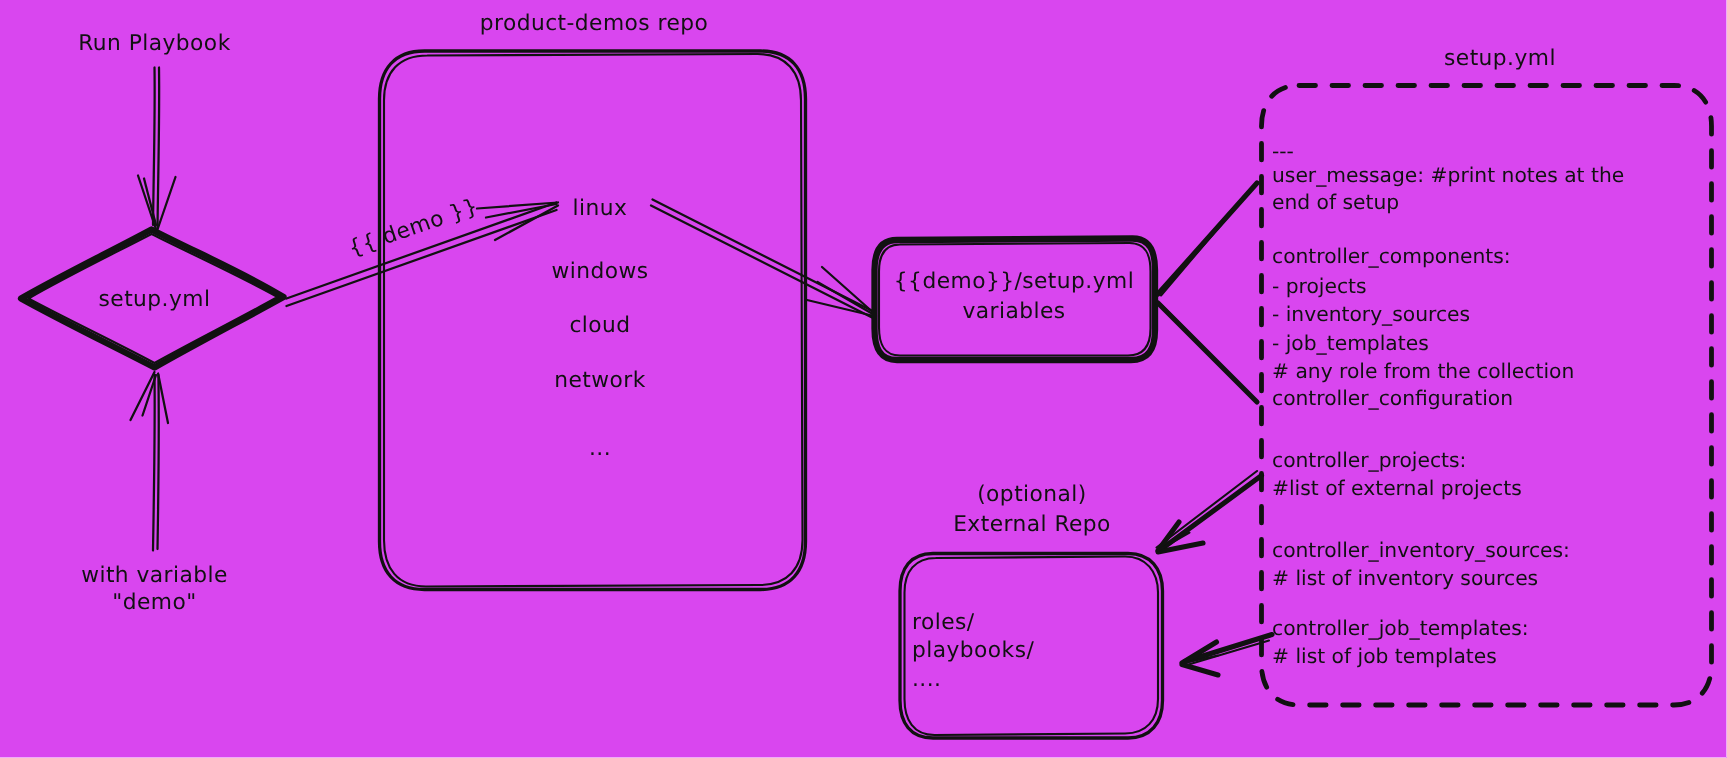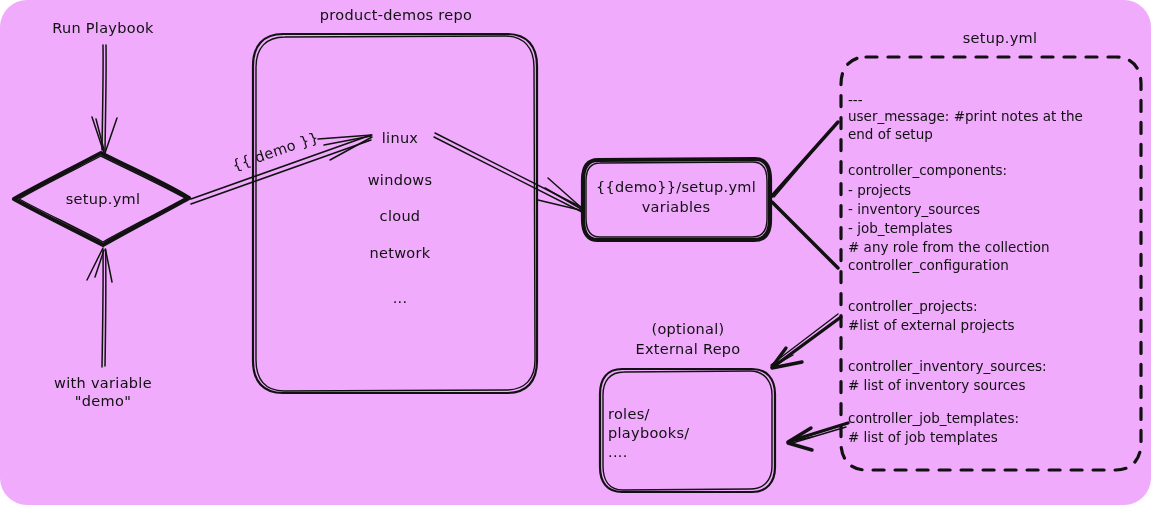--- a/index.html
+++ b/index.html
@@ -10,22 +10,21 @@
   body {
     width: 1151px;
     height: 505px;
     overflow: hidden;
     font-family: "DejaVu Sans", sans-serif;
   }
   #diagram {
     position: relative;
     width: 1151px;
     height: 505px;
-    background: #f0abfc;
-    border-radius: 27px;
+    background: #d946ef;
   }
   svg.layer {
     position: absolute;
     left: 0;
     top: 0;
     width: 1151px;
     height: 505px;
   }
   .stroke {
     fill: none;

